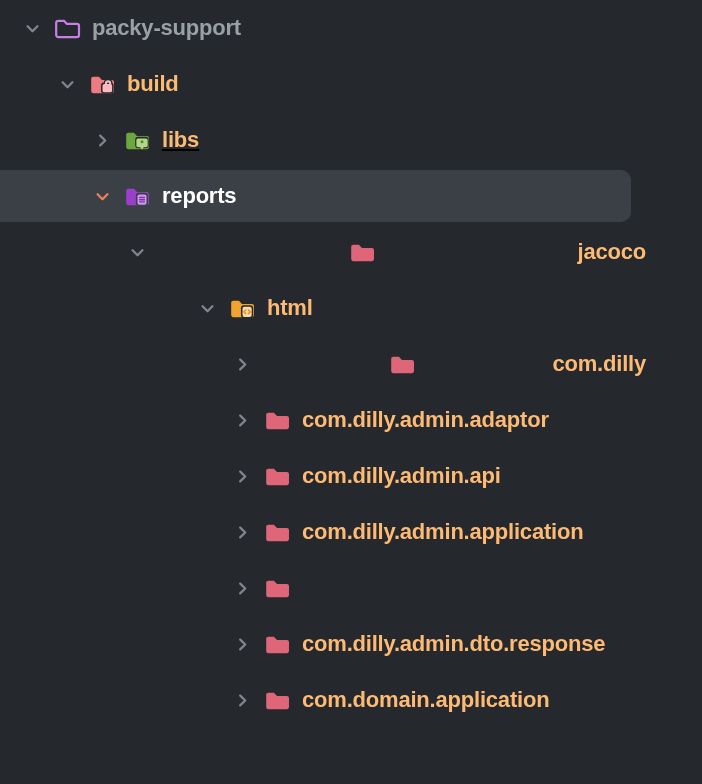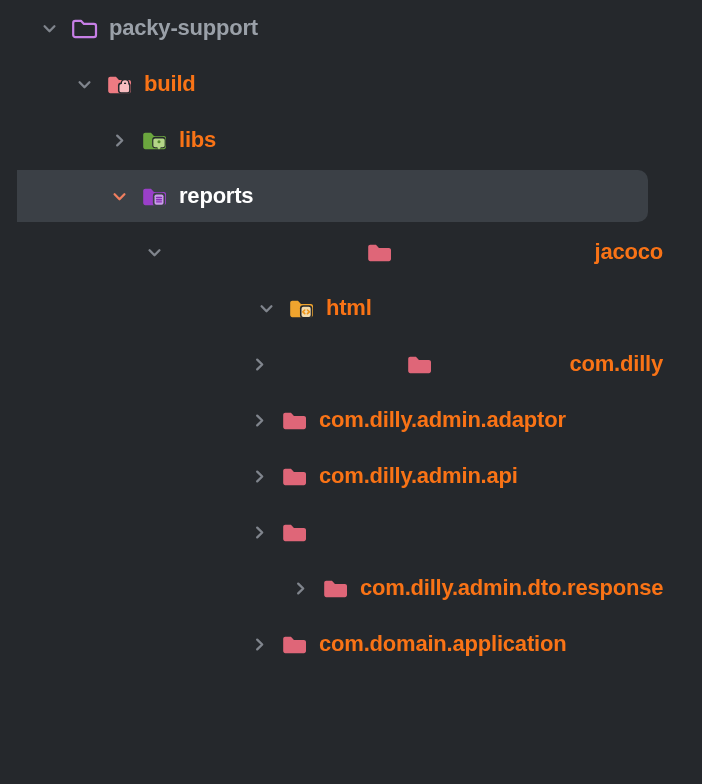--- a/index.html
+++ b/index.html
@@ -5,21 +5,21 @@
   :root{
     --bg:#25282c;
     --sel:#3b4046;
   }
   html,body{margin:0;padding:0;}
   body{
     width:702px;height:784px;overflow:hidden;
     background:var(--bg);
     font-family:"Liberation Sans","DejaVu Sans",sans-serif;
   }
-  .tree{width:646px;height:784px;padding-left:17px;}
+  .tree{width:646px;height:784px;}
   .row{
     position:relative;
     height:56px;
     display:flex;
     align-items:center;
     cursor:default;
   }
   .row.selected::before{
     content:"";
     position:absolute;
@@ -38,21 +38,21 @@
   .ficon{
     width:27px;height:23px;
     display:inline-flex;align-items:center;justify-content:center;
     margin-right:11px;
     flex:0 0 auto;
   }
   .lbl{
     font-size:22px;
     font-weight:600;
     letter-spacing:-0.2px;
-    color:#f97316;
+    color:#fdba74;
     white-space:nowrap;
   }
   .lbl.muted{color:#9aa0a8;}
   .lbl.selected{color:#ffffff;}
 </style>
 </head>
 <body>
 
 <div class="tree" id="tree-root">
     <div class="row" style="padding-left: 24px;">
@@ -78,21 +78,21 @@
         <svg width="27" height="23" viewBox="0 0 28 24">
           <path d="M2.2 6.2 C2.2 5 3.2 4 4.4 4 H10.3 L13.4 7.2 H23.8 C25 7.2 26 8.2 26 9.4 V18.8 C26 20 25 21 23.8 21 H4.4 C3.2 21 2.2 20 2.2 18.8 Z" fill="#ee7b82"></path>
           <rect x="15.4" y="6.7" width="8.8" height="6.4" rx="3.4" fill="#25282c"></rect>
           <rect x="12.4" y="9.9" width="13.2" height="11.6" rx="3.2" fill="#25282c"></rect>
           <path d="M17.6 12 V10.9 A2.2 2.2 0 0 1 22 10.9 V12" fill="none" stroke="#f8bcc0" stroke-width="2.2" stroke-linecap="round"></path>
           <rect x="14" y="11.4" width="10" height="8.8" rx="2" fill="#f8bcc0"></rect>
         </svg>
       </span>
       <span class="lbl">build</span>
     </div>
-    <div class="row" style="padding-left: 94px;">
+    <div class="row" style="padding-left: 94px; text-decoration: underline;">
       <span class="chev">
         <svg width="17" height="17" viewBox="0 0 17 17">
           <path d="M6.2 3.6 L11.2 8.5 L6.2 13.4" fill="none" stroke="#80858d" stroke-width="2.3" stroke-linecap="round" stroke-linejoin="round"></path>
         </svg>
       </span>
       <span class="ficon">
         <svg width="27" height="23" viewBox="0 0 28 24">
           <path d="M2.2 6.2 C2.2 5 3.2 4 4.4 4 H10.3 L13.4 7.2 H23.8 C25 7.2 26 8.2 26 9.4 V18.8 C26 20 25 21 23.8 21 H4.4 C3.2 21 2.2 20 2.2 18.8 Z" fill="#6ba63e"></path>
           <rect x="11.6" y="8.2" width="14" height="12" rx="3.4" fill="#25282c"></rect>
           <path d="M14.6 10 H22.8 C23.8 10 24.6 10.8 24.6 11.8 V17.2 C24.6 18.2 23.8 19 22.8 19 H20.6 L18.7 21.4 L16.8 19 H14.6 C13.6 19 12.8 18.2 12.8 17.2 V11.8 C12.8 10.8 13.6 10 14.6 10 Z" fill="#b4d687"></path>
@@ -123,21 +123,21 @@
           <path d="M3.6 6.2 L8.5 11.2 L13.4 6.2" fill="none" stroke="#80858d" stroke-width="2.3" stroke-linecap="round" stroke-linejoin="round"></path>
         </svg>
       </span>
       <span class="ficon">
         <svg width="27" height="23" viewBox="0 0 28 24">
           <path d="M2.2 6.2 C2.2 5 3.2 4 4.4 4 H10.3 L13.4 7.2 H23.8 C25 7.2 26 8.2 26 9.4 V18.8 C26 20 25 21 23.8 21 H4.4 C3.2 21 2.2 20 2.2 18.8 Z" fill="#df6678"></path>
         </svg>
       </span>
       <span class="lbl">jacoco</span>
     </div>
-    <div class="row" style="padding-left: 199px; margin-left: 42px;">
+    <div class="row" style="padding-left: 199px;">
       <span class="chev">
         <svg width="17" height="17" viewBox="0 0 17 17">
           <path d="M3.6 6.2 L8.5 11.2 L13.4 6.2" fill="none" stroke="#80858d" stroke-width="2.3" stroke-linecap="round" stroke-linejoin="round"></path>
         </svg>
       </span>
       <span class="ficon">
         <svg width="27" height="23" viewBox="0 0 28 24">
           <path d="M2.2 6.2 C2.2 5 3.2 4 4.4 4 H10.3 L13.4 7.2 H23.8 C25 7.2 26 8.2 26 9.4 V18.8 C26 20 25 21 23.8 21 H4.4 C3.2 21 2.2 20 2.2 18.8 Z" fill="#f0a42e"></path>
           <rect x="12.4" y="8.6" width="12.8" height="13.4" rx="3.2" fill="#25282c"></rect>
           <rect x="14" y="10.2" width="9.6" height="10.6" rx="2" fill="#f5dcab"></rect>
@@ -189,22 +189,35 @@
       <span class="chev">
         <svg width="17" height="17" viewBox="0 0 17 17">
           <path d="M6.2 3.6 L11.2 8.5 L6.2 13.4" fill="none" stroke="#80858d" stroke-width="2.3" stroke-linecap="round" stroke-linejoin="round"></path>
         </svg>
       </span>
       <span class="ficon">
         <svg width="27" height="23" viewBox="0 0 28 24">
           <path d="M2.2 6.2 C2.2 5 3.2 4 4.4 4 H10.3 L13.4 7.2 H23.8 C25 7.2 26 8.2 26 9.4 V18.8 C26 20 25 21 23.8 21 H4.4 C3.2 21 2.2 20 2.2 18.8 Z" fill="#df6678"></path>
         </svg>
       </span>
-    </div>
-    <div class="row" style="padding-left: 234px; margin-left: 41px;">
+      <span class="lbl">com.dilly.admin.application</span>
+    </div>
+    <div class="row" style="padding-left: 234px;">
+      <span class="chev">
+        <svg width="17" height="17" viewBox="0 0 17 17">
+          <path d="M6.2 3.6 L11.2 8.5 L6.2 13.4" fill="none" stroke="#80858d" stroke-width="2.3" stroke-linecap="round" stroke-linejoin="round"></path>
+        </svg>
+      </span>
+      <span class="ficon">
+        <svg width="27" height="23" viewBox="0 0 28 24">
+          <path d="M2.2 6.2 C2.2 5 3.2 4 4.4 4 H10.3 L13.4 7.2 H23.8 C25 7.2 26 8.2 26 9.4 V18.8 C26 20 25 21 23.8 21 H4.4 C3.2 21 2.2 20 2.2 18.8 Z" fill="#df6678"></path>
+        </svg>
+      </span>
+    </div>
+    <div class="row" style="padding-left: 234px;">
       <span class="chev">
         <svg width="17" height="17" viewBox="0 0 17 17">
           <path d="M6.2 3.6 L11.2 8.5 L6.2 13.4" fill="none" stroke="#80858d" stroke-width="2.3" stroke-linecap="round" stroke-linejoin="round"></path>
         </svg>
       </span>
       <span class="ficon">
         <svg width="27" height="23" viewBox="0 0 28 24">
           <path d="M2.2 6.2 C2.2 5 3.2 4 4.4 4 H10.3 L13.4 7.2 H23.8 C25 7.2 26 8.2 26 9.4 V18.8 C26 20 25 21 23.8 21 H4.4 C3.2 21 2.2 20 2.2 18.8 Z" fill="#df6678"></path>
         </svg>
       </span>

